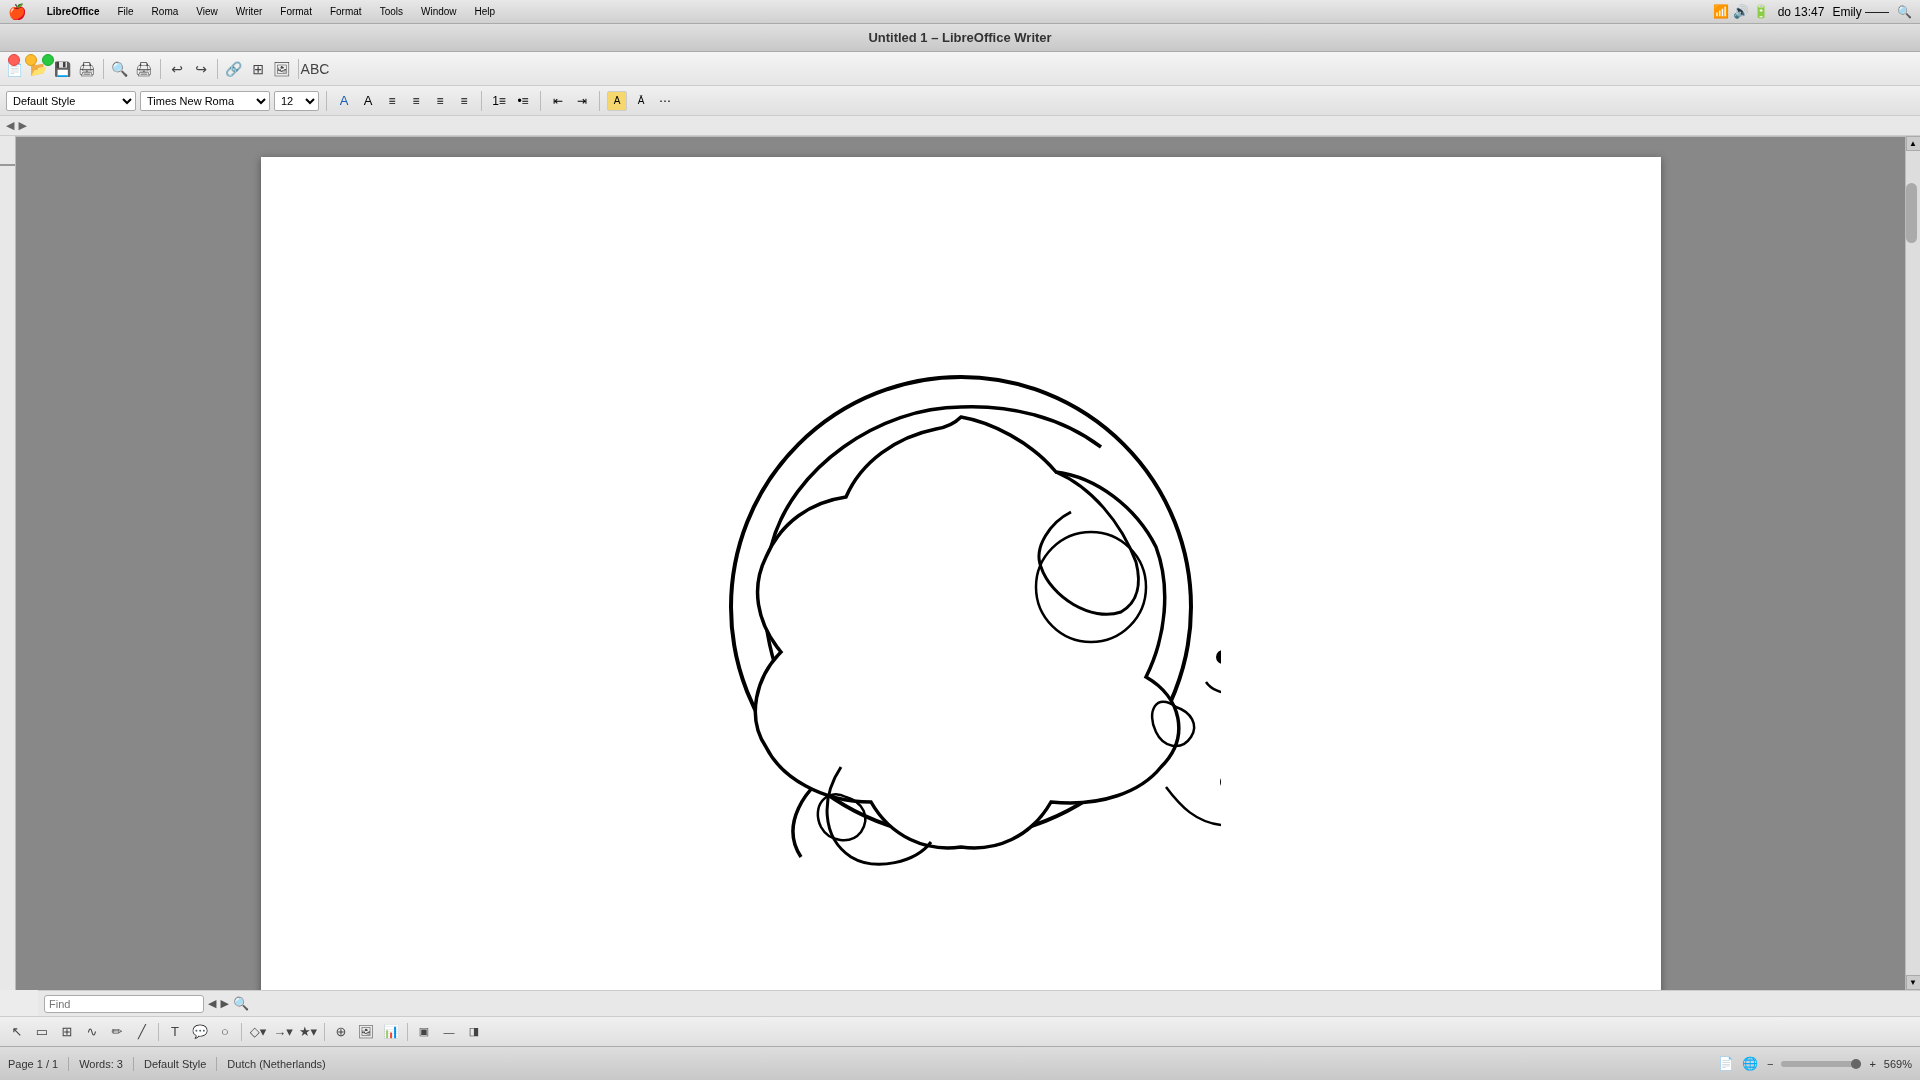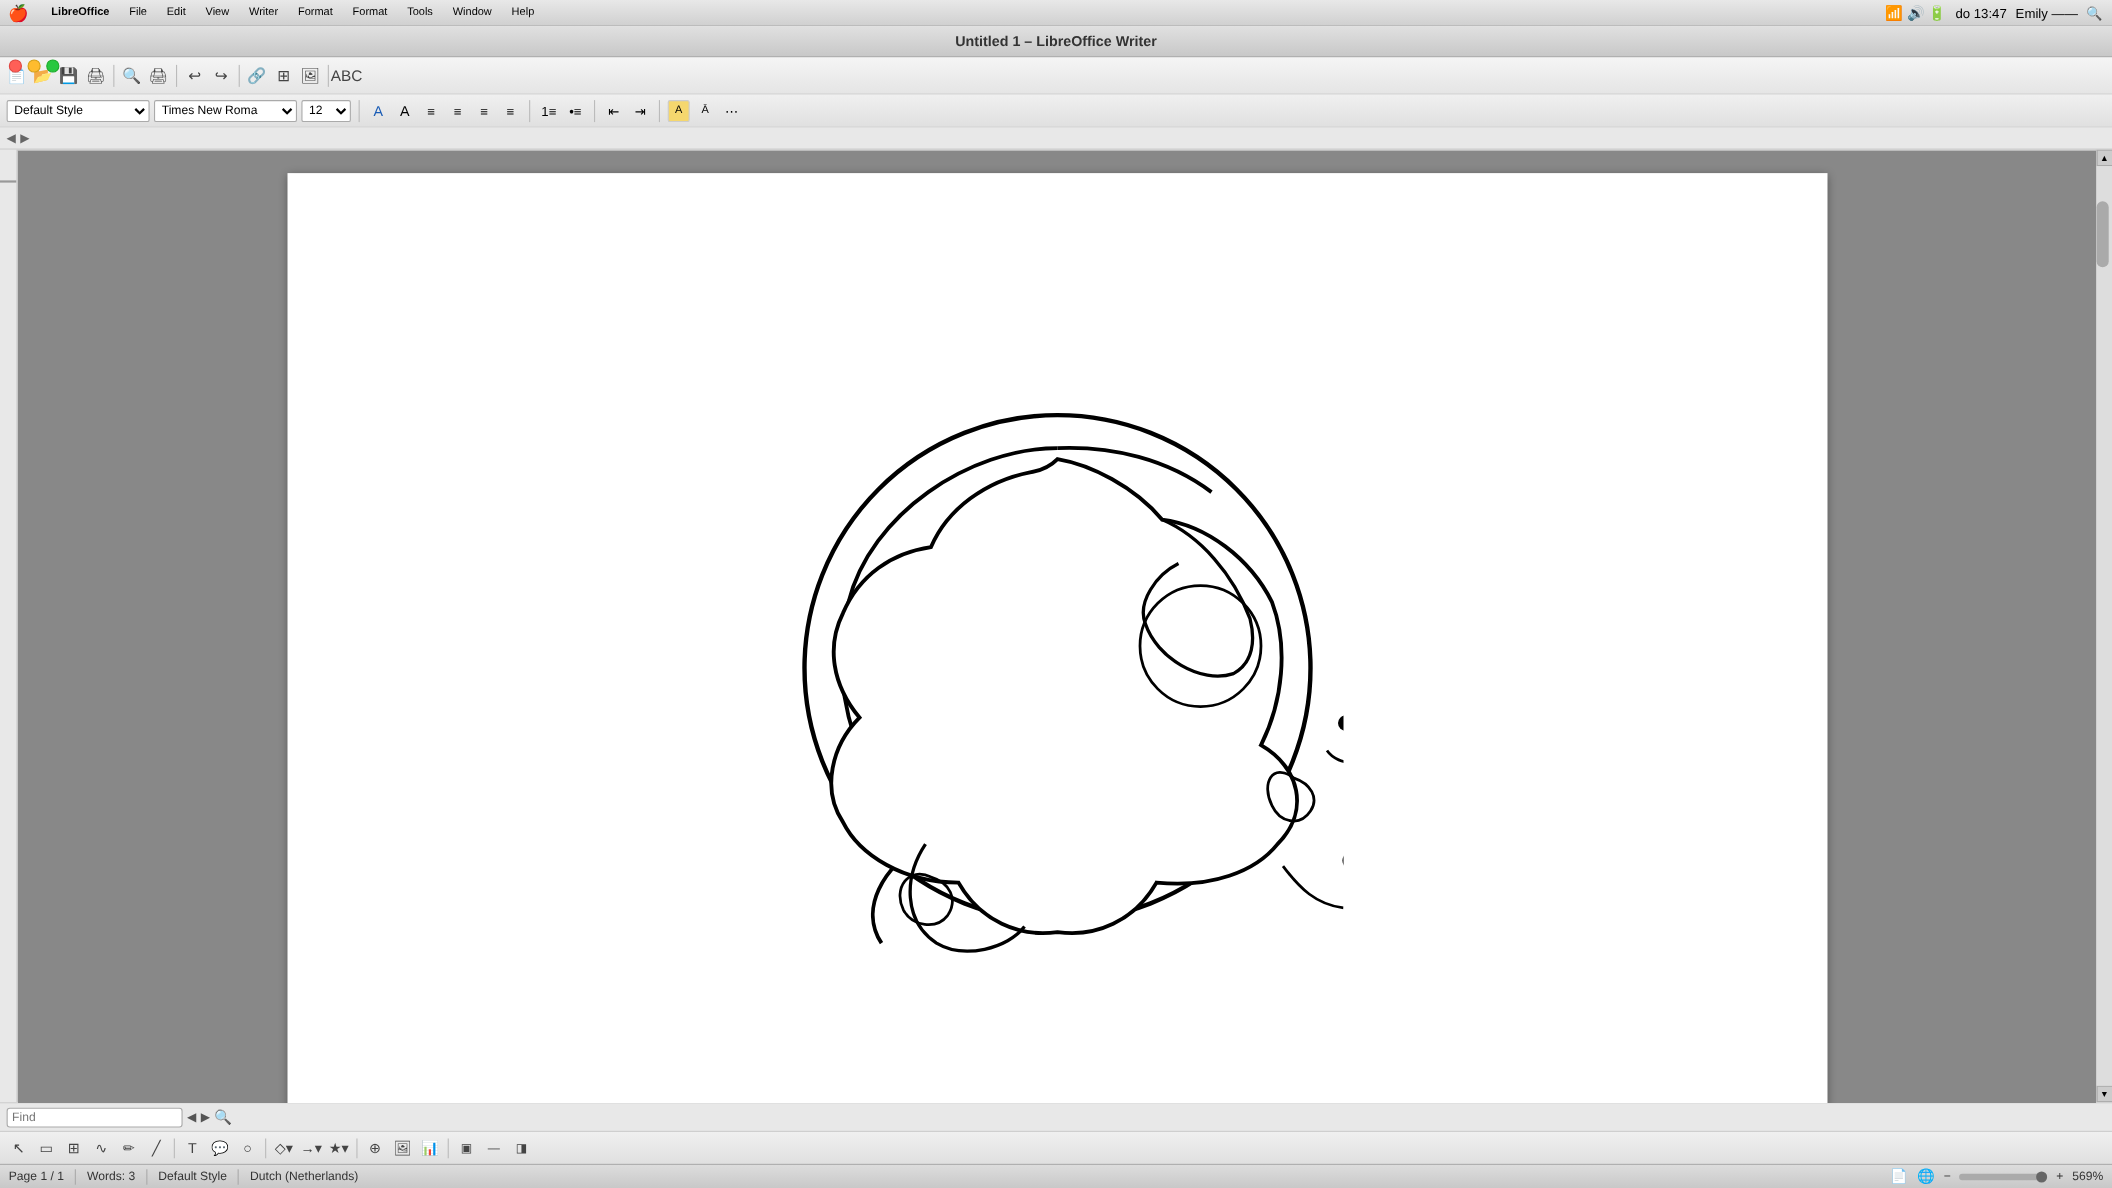--- a/index.html
+++ b/index.html
@@ -133,36 +133,36 @@
       margin: 20px auto;
       width: 1400px;
       min-height: 900px;
       box-shadow: 0 2px 8px rgba(0,0,0,0.4);
       display: flex; align-items: center; justify-content: center;
       position: relative;
     }
 
     
     #statusbar {
-      height: 22px;
+      height: 34px;
       background: linear-gradient(to bottom, #ddd, #c8c8c8);
       border-top: 1px solid #aaa;
       display: flex; align-items: center;
       padding: 0 8px; gap: 10px;
       font-size: 11px; color: #333;
     }
     .status-sep { width: 1px; height: 14px; background: #aaa; }
 
     
     #findbar {
       height: 26px;
       background: #e8e8e8;
       border-top: 1px solid #ccc;
       display: flex; align-items: center;
-      padding: 0 6px; gap: 4px;
+      padding: 0 6px; gap: 4px; margin-left: 38px;
     }
     .find-input {
       width: 160px; height: 18px;
       border: 1px solid #aaa; border-radius: 3px;
       padding: 0 4px; font-size: 11px;
       background: white;
     }
     .find-btn { font-size: 11px; cursor: pointer; color: #555; }
 
     
@@ -195,21 +195,21 @@
     
     #gallifreyan-svg { width: 520px; height: 520px; }
   </style>
 </head>
 <body>
 
 <div id="menubar">
   <span style="font-size:15px; margin-right:10px;">🍎</span>
   <span class="menu-item menu-app">LibreOffice</span>
   <span class="menu-item">File</span>
-  <span class="menu-item">Edit</span>
+  <span class="menu-item">Roma</span>
   <span class="menu-item">View</span>
   <span class="menu-item">Writer</span>
   <span class="menu-item">Format</span>
   <span class="menu-item">Format</span>
   <span class="menu-item">Tools</span>
   <span class="menu-item">Window</span>
   <span class="menu-item">Help</span>
   <div class="menu-right">
     <span style="display:flex;gap:6px;font-size:13px;">📶 🔊 🔋</span>
     <span>do 13:47</span>

